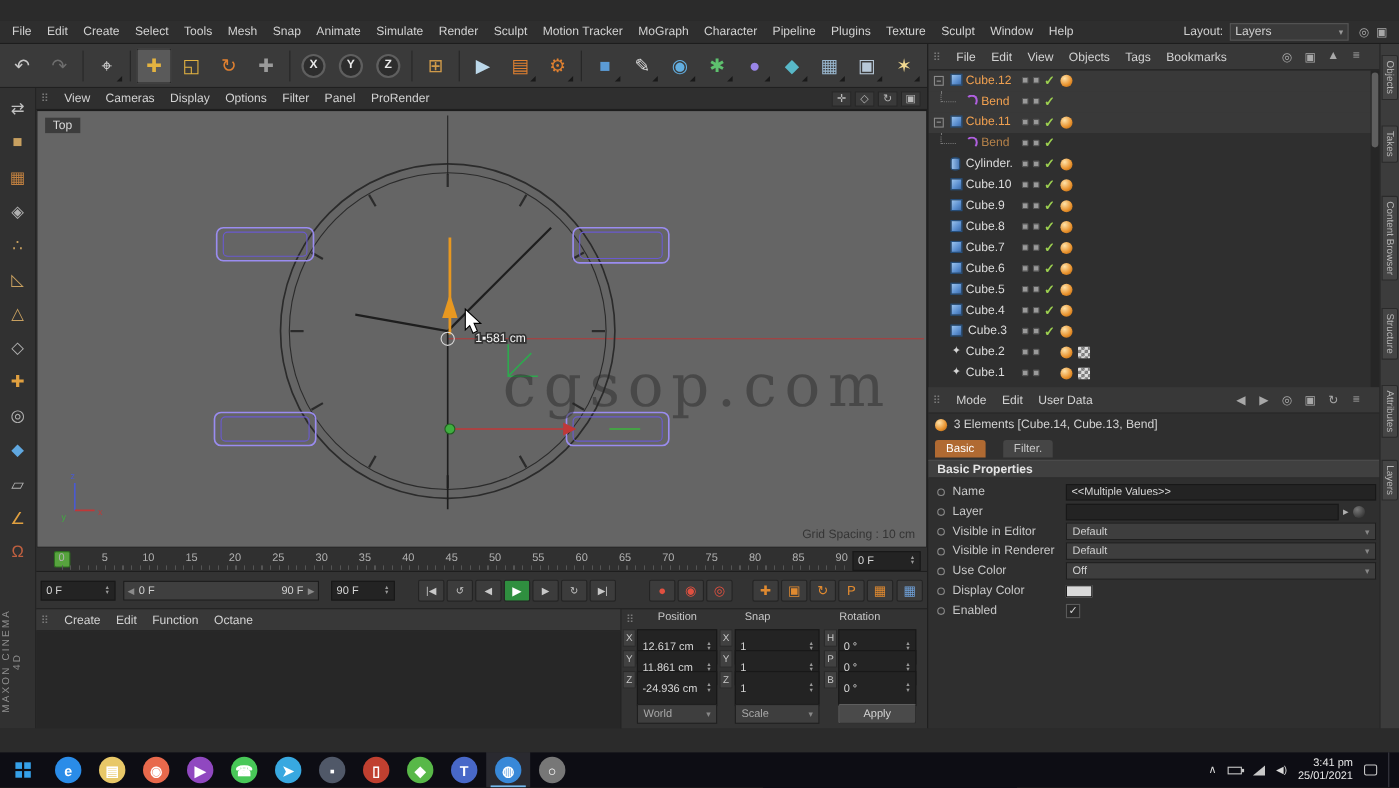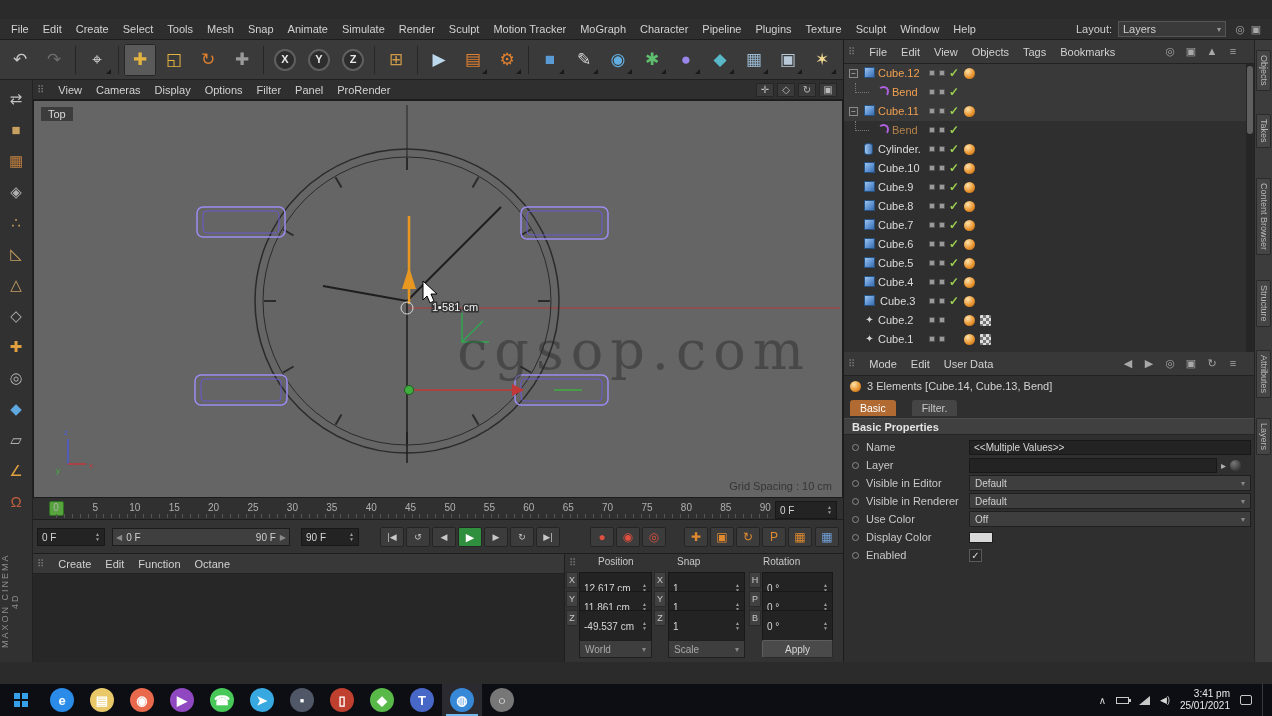--- a/index.html
+++ b/index.html
@@ -464,21 +464,21 @@
               <span>▲</span>
               <span>▼</span>
             </span>
           </span><span class="chip" style="position: absolute; left: 184px; top: 37px;">P</span><span class="field cfield" style="position: absolute; left: 197px; top: 37px; width: 71px;">
             <span>0 °</span>
             <span class="stepper">
               <span>▲</span>
               <span>▼</span>
             </span>
           </span><span class="chip" style="position: absolute; left: 1px; top: 56px;">Z</span><span class="field cfield" style="position: absolute; left: 14px; top: 56px; width: 73px;">
-            <span>-49.537 cm</span>
+            <span>-24.936 cm</span>
             <span class="stepper">
               <span>▲</span>
               <span>▼</span>
             </span>
           </span><span class="chip" style="position: absolute; left: 89px; top: 56px;">Z</span><span class="field cfield" style="position: absolute; left: 103px; top: 56px; width: 77px;">
             <span>1</span>
             <span class="stepper">
               <span>▲</span>
               <span>▼</span>
             </span>

